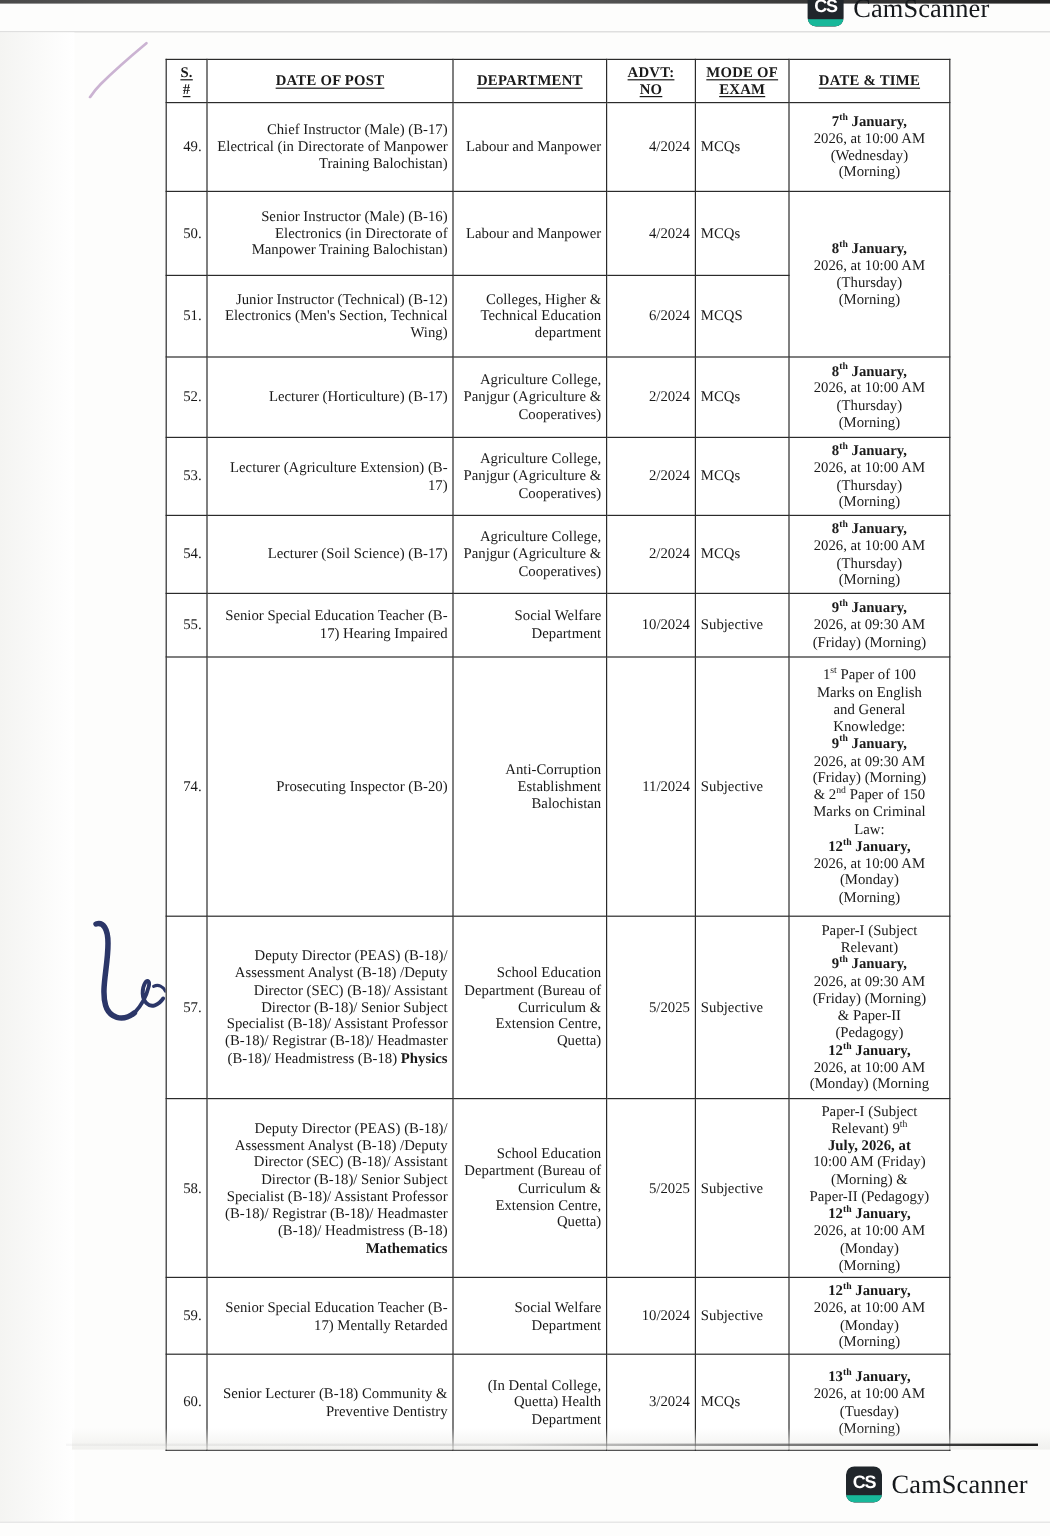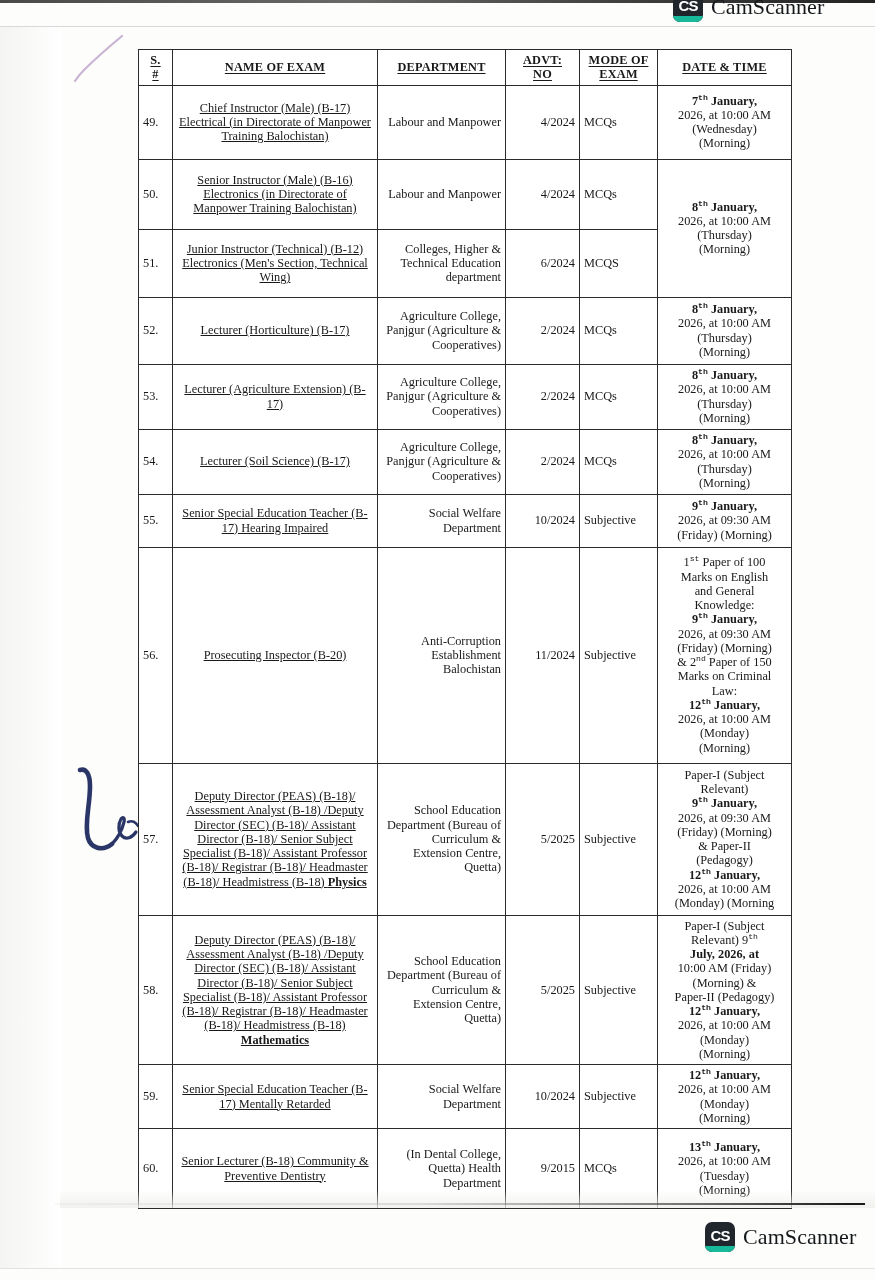--- a/index.html
+++ b/index.html
@@ -168,31 +168,31 @@
     font-weight: bold;
     font-size: 12.6px;
     padding: 6px 2px;
     letter-spacing: .2px;
   }
   thead th span.u {
     text-decoration: underline;
     text-underline-offset: 2px;
   }
 
-  td.sn   { text-align: left; font-size: 12.6px; }
-  td.post { text-align: center;   padding-left: 7px; text-decoration: underline; }
+  td.sn   { text-align: right; font-size: 12.6px; }
+  td.post { text-align: right;   padding-left: 7px; }
   td.dept { text-align: right;   padding-left: 7px; }
   td.advt { text-align: right; }
   td.mode { text-align: left; }
   td.date { text-align: center; font-size: 11.8px; line-height: 1.2; padding: 3px 3px; }
 
   td.post b, td.date b { font-weight: bold; }
   .tight { line-height: 1.14; }
 
-  sup { font-size: .66em; vertical-align: super; line-height: 0; font-family: Liberation Mono, monospace; }
+  sup { font-size: .66em; vertical-align: super; line-height: 0; }
 </style>
 </head>
 <body>
 
 <div id="page">
 
   <div class="scan-edge-top"></div>
   <div class="scan-edge-top2"></div>
   <div class="scan-shade-left"></div>
 
@@ -230,21 +230,21 @@
         <col class="c-mode">
         <col class="c-date">
     </colgroup>
     <thead>
       <tr>
         <th>
           <span class="u">S.</span><br>
           <span class="u">#</span>
         </th>
         <th>
-          <span class="u">NAME OF EXAM</span>
+          <span class="u">DATE OF POST</span>
         </th>
         <th>
           <span class="u">DEPARTMENT</span>
         </th>
         <th>
           <span class="u">ADVT:</span><br>
           <span class="u">NO</span>
         </th>
         <th>
           <span class="u">MODE OF</span><br>
@@ -305,21 +305,21 @@
         </tr>
         <tr style="height: 53px;">
           <td class="sn">55.</td>
           <td class="post tight">Senior Special Education Teacher (B-17) Hearing Impaired</td>
           <td class="dept tight">Social Welfare Department</td>
           <td class="advt">10/2024</td>
           <td class="mode">Subjective</td>
           <td class="date"><b>9<sup>th</sup> January,</b><br>2026, at 09:30 AM<br>(Friday) (Morning)</td>
         </tr>
         <tr style="height: 216px;">
-          <td class="sn">56.</td>
+          <td class="sn">74.</td>
           <td class="post tight">Prosecuting Inspector (B-20)</td>
           <td class="dept tight">Anti-Corruption Establishment Balochistan</td>
           <td class="advt">11/2024</td>
           <td class="mode">Subjective</td>
           <td class="date">1<sup>st</sup> Paper of 100<br>Marks on English<br>and General<br>Knowledge:<br><b>9<sup>th</sup> January,</b><br>2026, at 09:30 AM<br>(Friday) (Morning)<br>&amp; 2<sup>nd</sup> Paper of 150<br>Marks on Criminal<br>Law:<br><b>12<sup>th</sup> January,</b><br>2026, at 10:00 AM<br>(Monday)<br>(Morning)</td>
         </tr>
         <tr style="height: 152px;">
           <td class="sn">57.</td>
           <td class="post tight">Deputy Director (PEAS) (B-18)/ Assessment Analyst (B-18) /Deputy Director (SEC) (B-18)/ Assistant Director (B-18)/ Senior Subject Specialist (B-18)/ Assistant Professor (B-18)/ Registrar (B-18)/ Headmaster (B-18)/ Headmistress (B-18) <b>Physics</b></td>
           <td class="dept tight">School Education Department (Bureau of Curriculum &amp; Extension Centre, Quetta)</td>
@@ -340,21 +340,21 @@
           <td class="post tight">Senior Special Education Teacher (B-17) Mentally Retarded</td>
           <td class="dept tight">Social Welfare Department</td>
           <td class="advt">10/2024</td>
           <td class="mode">Subjective</td>
           <td class="date"><b>12<sup>th</sup> January,</b><br>2026, at 10:00 AM<br>(Monday)<br>(Morning)</td>
         </tr>
         <tr style="height: 80px;">
           <td class="sn">60.</td>
           <td class="post tight">Senior Lecturer (B-18) Community &amp; Preventive Dentistry</td>
           <td class="dept tight">(In Dental College, Quetta) Health Department</td>
-          <td class="advt">9/2015</td>
+          <td class="advt">3/2024</td>
           <td class="mode">MCQs</td>
           <td class="date"><b>13<sup>th</sup> January,</b><br>2026, at 10:00 AM<br>(Tuesday)<br>(Morning)</td>
         </tr>
       </tbody>
   </table>
 
   <div class="scan-shade-bottom"></div>
   <div class="scan-edge-bottom"></div>
   <div class="scan-edge-bottom2"></div>
 

